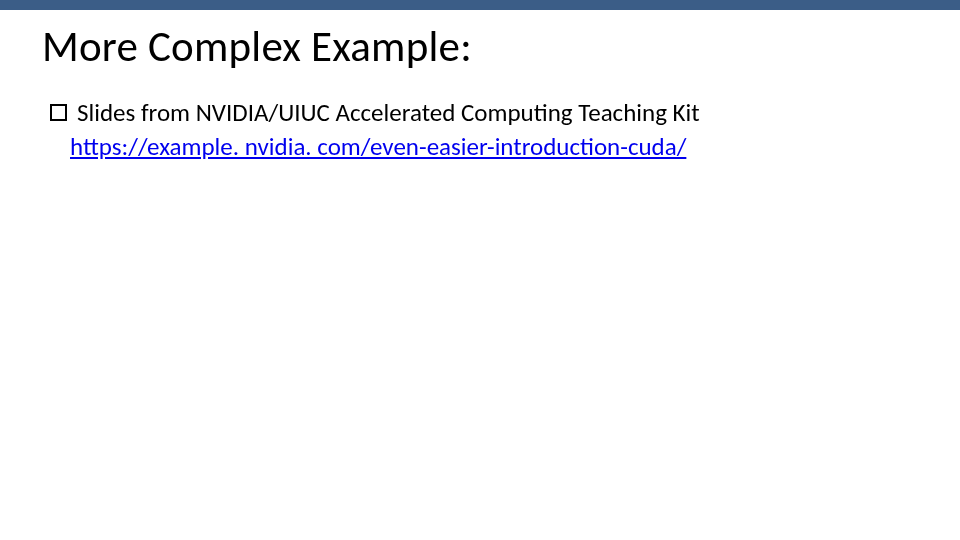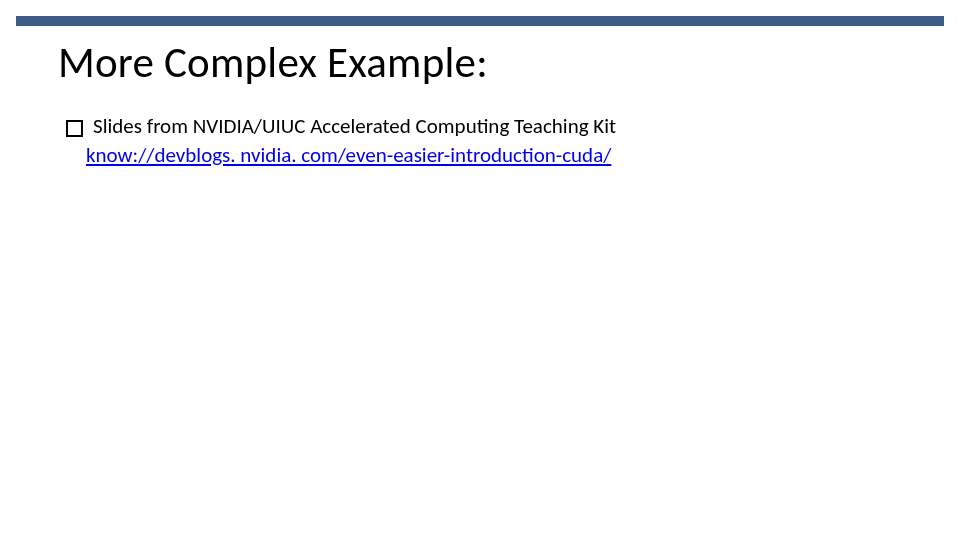--- a/index.html
+++ b/index.html
@@ -1,38 +1,38 @@
 <!DOCTYPE html>
 <html><head>
 <meta charset="utf-8">
 <style>
   * { box-sizing: border-box; margin: 0; padding: 0; }
   html, body { width: 960px; height: 540px; background: #fff; font-family: Calibri, "Segoe UI", Arial, sans-serif; color: #000; }
   .slide {
     width: 960px;
     height: 540px;
     position: relative;
-    padding: 16px;
+    padding: 0;
   }
   .topbar {
     height: 10px;
     width: 100%;
     background: #3b5d87;
   }
   .title {
     font-size: 43px;
     line-height: 1.05;
     font-weight: 400;
     color: #000;
     padding: 14px 0 0 42px;
     letter-spacing: 0.2px;
   }
   .body {
     padding: 28px 40px 0 50px;
-    font-size: 21px;
+    font-size: 25px;
     line-height: 1.28;
     color: #000;
   }
   .bullet-row {
     display: flex;
     align-items: flex-start;
     margin-bottom: 2px;
   }
   .bullet-icon {
     flex: 0 0 auto;
@@ -62,19 +62,19 @@
   </h1>
 
   <div class="body">
 
     <div class="bullet-row">
       <span class="bullet-icon"></span>
       <span class="bullet-text">Slides from NVIDIA/UIUC Accelerated Computing Teaching Kit</span>
     </div>
 
 
-    <a class="link" href="#">know://devblogs. nvidia. com/even-easier-introduction-cuda/</a>
+    <a class="link" href="#">https://example. nvidia. com/even-easier-introduction-cuda/</a>
 
     <div class="gap"></div>
 
 
   </div>
 </div>
 
 </body></html>

